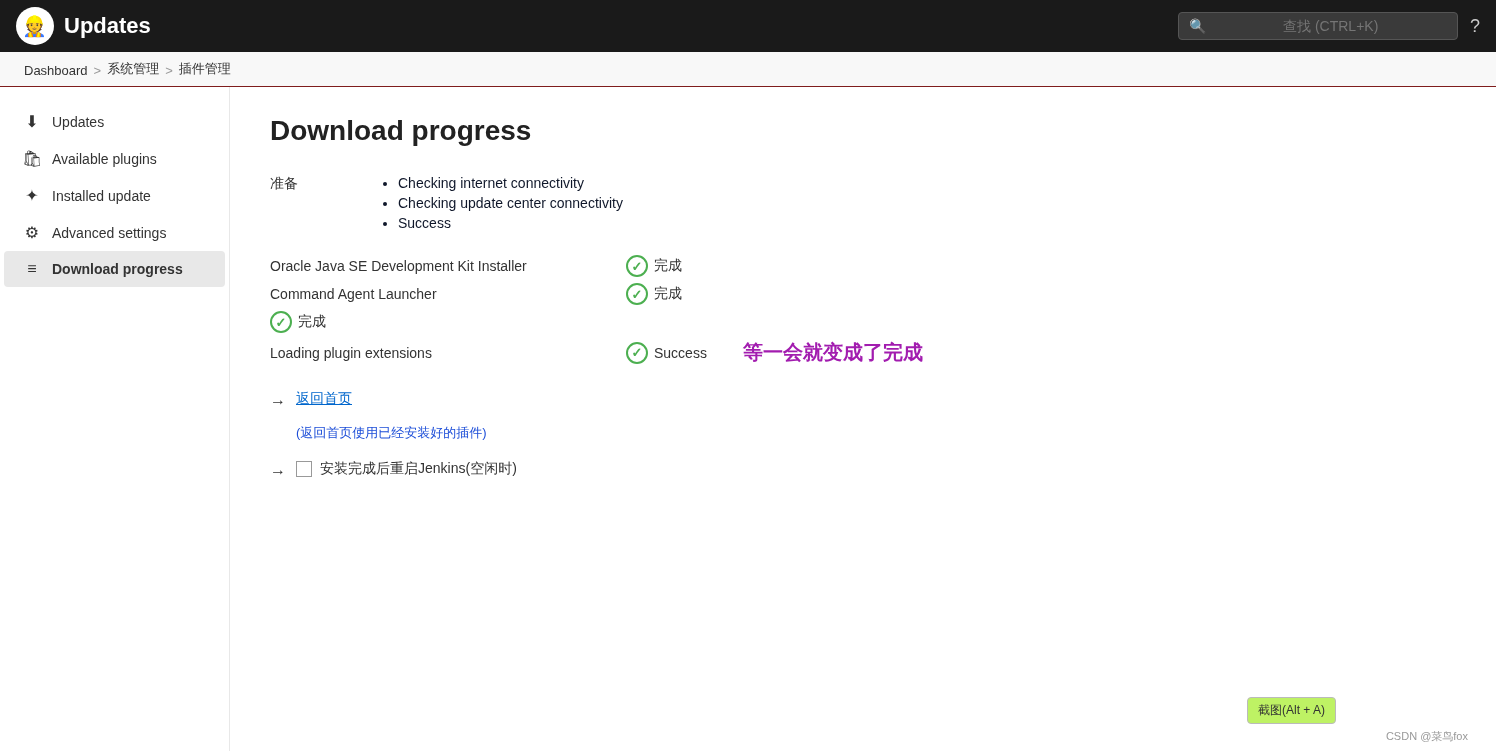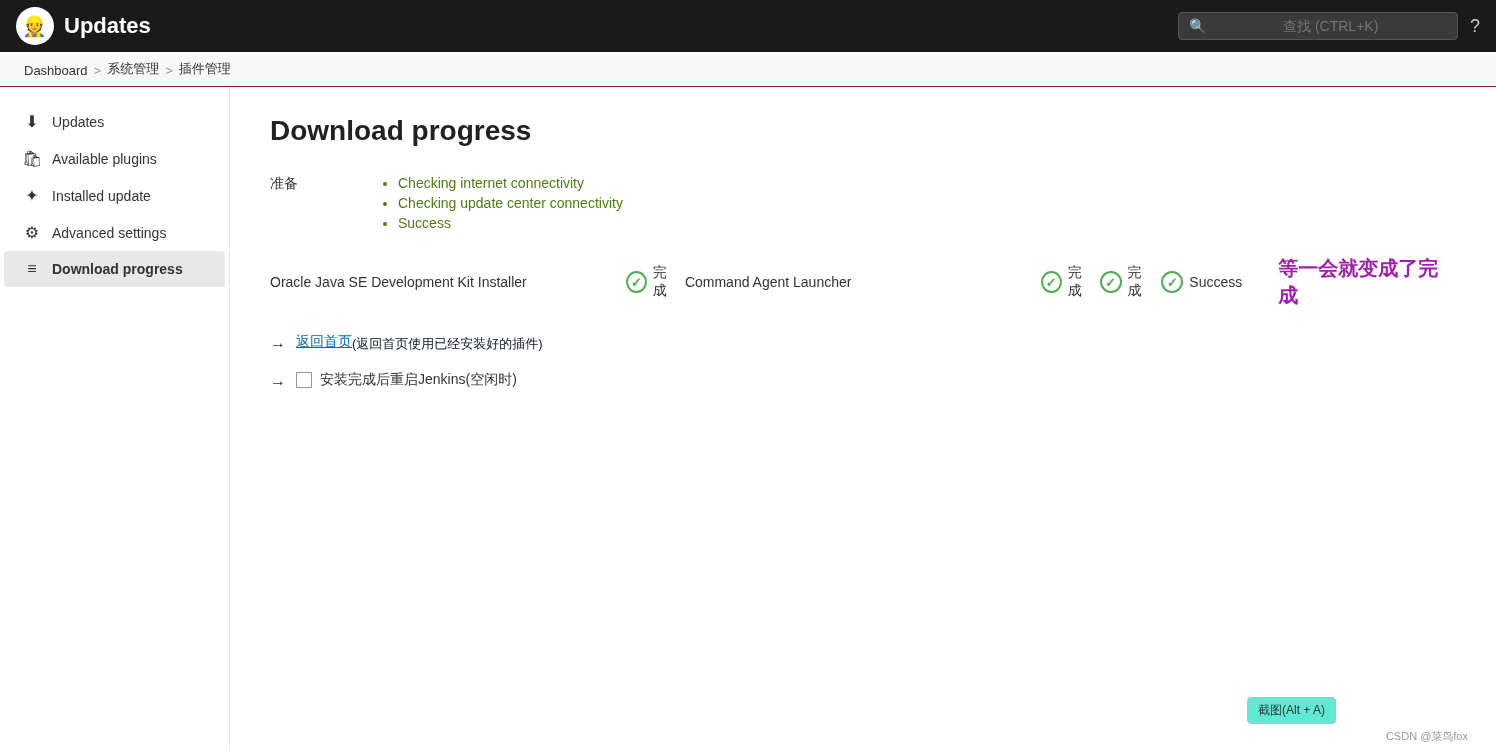--- a/index.html
+++ b/index.html
@@ -141,31 +141,31 @@
       margin-bottom: 20px;
     }
     .prep-label {
       font-size: 14px;
       color: #333;
       min-width: 80px;
     }
     .bullet-list {
       list-style: disc;
       padding-left: 20px;
-      color: #4d7c0f;
+      color: #0f172a;
     }
     .bullet-list li {
       margin-bottom: 4px;
       font-size: 14px;
     }
 
     
     .plugin-rows {
       display: flex;
-      flex-direction: row;
+      flex-direction: column;
       gap: 6px;
       margin-bottom: 24px;
     }
     .plugin-row {
       display: flex;
       align-items: center;
       gap: 16px;
       font-size: 14px;
       color: #333;
     }
@@ -217,26 +217,26 @@
       margin-top: 1px;
     }
     .action-link {
       color: #0066cc;
       text-decoration: underline;
       cursor: pointer;
       font-size: 14px;
     }
     .action-sub {
       font-size: 13px;
-      color: #0f172a;
-      margin-top: 2px;
+      color: #1d4ed8;
+      margin-top: 16px;
     }
     .action-link-block {
       display: flex;
-      flex-direction: row;
+      flex-direction: column;
     }
     .checkbox-row {
       display: flex;
       align-items: center;
       gap: 8px;
     }
     .restart-checkbox {
       width: 16px;
       height: 16px;
       border: 1px solid #999;
@@ -256,21 +256,21 @@
       font-size: 11px;
       color: #999;
     }
 
     
     .screenshot-btn {
       position: fixed;
       bottom: 30px;
       right: 160px;
       padding: 4px 10px;
-      background: #5eead4;
+      background: #bef264;
       border: 1px solid #bbb;
       border-radius: 4px;
       font-size: 12px;
       cursor: pointer;
       color: #333;
       text-align: center;
     }
   </style>
 </head>
 <body>
@@ -355,20 +355,21 @@
       </div>
 
       <div class="plugin-row">
         <div class="status-done">
           <div class="check-circle">✓</div>
           <span>完成</span>
         </div>
       </div>
 
       <div class="plugin-row">
+        <span class="plugin-name">Loading plugin extensions</span>
         <div class="status-done">
           <div class="check-circle">✓</div>
           <span class="status-success-text">Success</span>
         </div>
         <span class="annotation-text">等一会就变成了完成</span>
       </div>
 
     </div>
 
     <div class="action-section">

